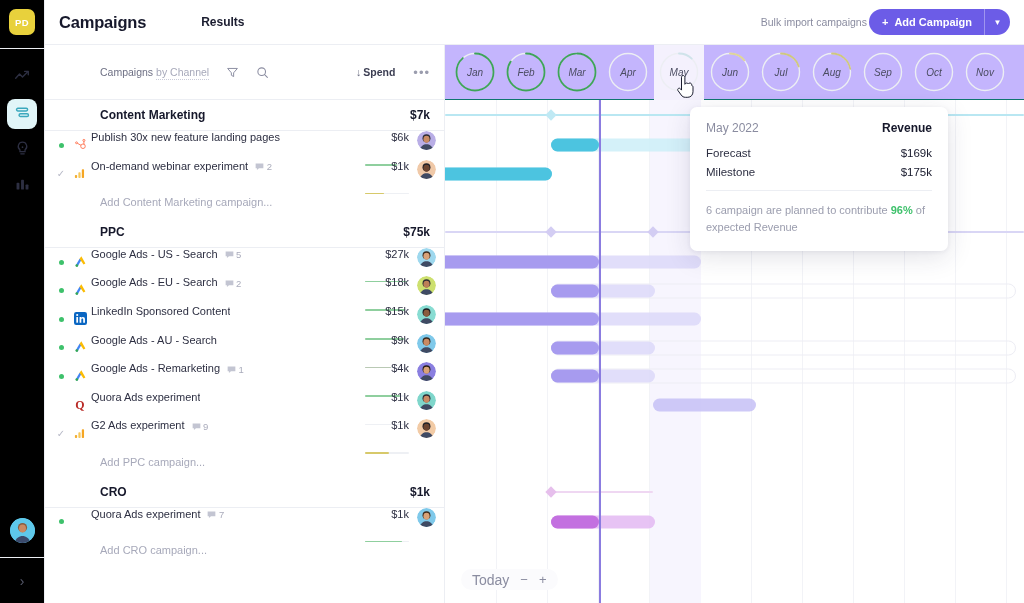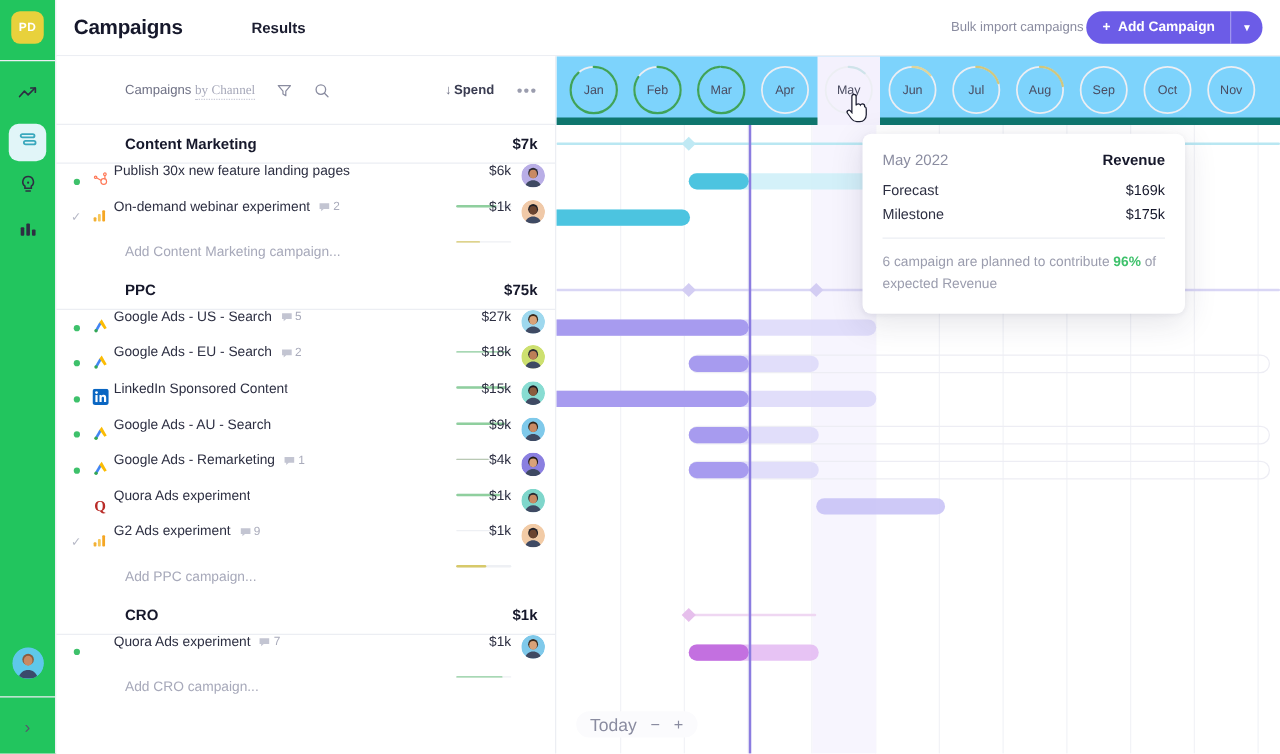--- a/index.html
+++ b/index.html
@@ -7,21 +7,21 @@
     width: 1024px; height: 603px;
     font-family: "Liberation Sans", sans-serif;
     background: #ffffff; overflow: hidden;
     -webkit-font-smoothing: antialiased;
   }
   #app { position: relative; width: 1024px; height: 603px; background:#fff; }
 
   
   #rail {
     position: absolute; left:0; top:0; width:45px; height:603px;
-    background:#22c55e; border-right:1px solid #eceef3;
+    background:#000000; border-right:1px solid #eceef3;
     display:flex; flex-direction:column; align-items:center;
   }
   .logo {
     width:26px; height:26px; border-radius:7px; background:#e8d13c;
     color:#ffffff; font-size:9.5px; font-weight:bold; letter-spacing:.3px;
     display:flex; align-items:center; justify-content:center;
     margin-top:9px; margin-bottom:13px;
   }
   #rail .rail-sep { width:45px; height:1px; background:#eceef3; }
   .rail-icons { display:flex; flex-direction:column; align-items:center; padding-top:14px; gap:6px; }
@@ -81,21 +81,21 @@
   
   #listpane {
     position:absolute; left:45px; top:45px; width:400px; height:558px;
     border-right:1px solid #eceef3; background:#fff; z-index:5;
   }
   #list-toolbar {
     height:55px; display:flex; align-items:center; padding:0 14px 0 55px;
     border-bottom:1px solid #eceef3;
   }
   .group-by { font-size:10.5px; color:#6e7084; white-space:nowrap; }
-  .group-by .dim { color:#a7a9ba; border-bottom:1px dotted #c9cbd8; padding-bottom:1px;font-family:Liberation Serif, serif; }
+  .group-by .dim { color:#a7a9ba; border-bottom:1px dotted #c9cbd8; padding-bottom:1px; }
   .tb-icon { margin-left:17px; cursor:pointer; display:flex; align-items:center; }
   .tb-spacer { flex:1; }
   #sort-spend { font-size:10.5px; font-weight:bold; color:#3b3d52; cursor:pointer; white-space:nowrap; }
   #sort-spend .arr { font-weight:normal; color:#6e7084; margin-right:2px; }
   #list-more { margin-left:18px; color:#9b9dae; font-size:13px; letter-spacing:1px; cursor:pointer; }
 
   .grp-header {
     height:30px; display:flex; align-items:center; padding:0 14px 0 55px;
     font-size:12px; font-weight:bold; color:#16182b;
   }
@@ -131,21 +131,21 @@
     height:28.6px; display:flex; align-items:center; padding-left:55px;
     font-size:11px; color:#a7a9ba; cursor:pointer;
   }
 
   
   #timeline {
     position:absolute; left:445px; top:45px; width:579px; height:558px; background:#fff; overflow:hidden;
   }
   #months {
     position:absolute; left:0; top:0; width:579px; height:55px;
-    border-bottom:6px solid #0f766e; background:#7dd3fc; z-index:3;
+    border-bottom:1px solid #0f766e; background:#c4b5fd; z-index:3;font-style:italic;
   }
   .month {
     position:absolute; top:6px; width:42px; height:42px; display:flex;
     align-items:center; justify-content:center; cursor:pointer;
   }
   .month .ring { position:absolute; inset:0; }
   .month .lbl { font-size:10px; color:#4a4c61; position:relative; z-index:2; }
   .month.sel .bg {
     position:absolute; left:-4px; top:-6px; width:50px; height:55px; background:#f4f1fd; z-index:0;
   }

